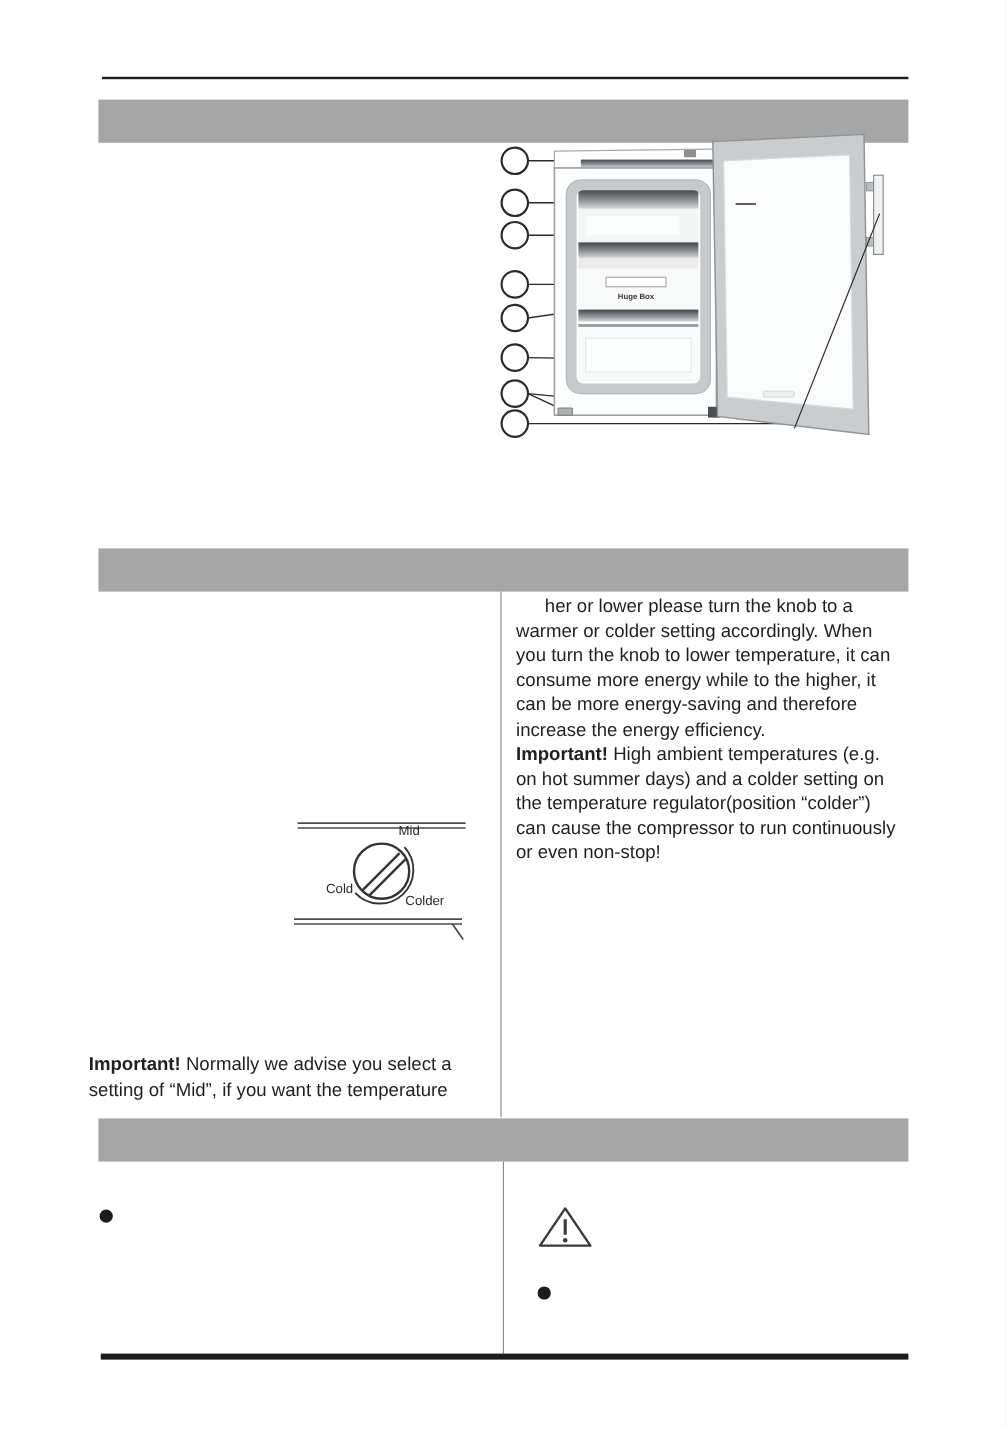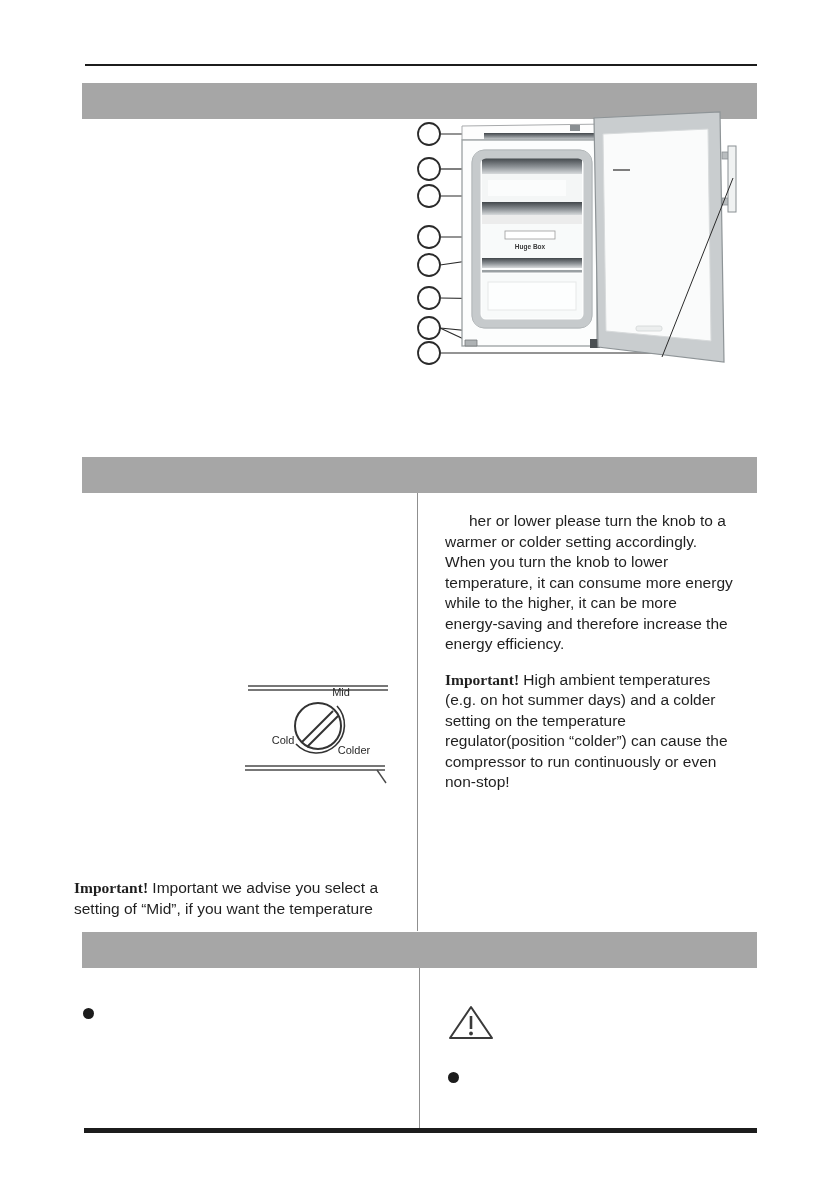--- a/index.html
+++ b/index.html
@@ -24,23 +24,23 @@
   .freezer-svg{position:absolute;left:408px;top:110px;width:334px;height:262px;}
   .knob-svg{position:absolute;left:238px;top:672px;width:160px;height:118px;}
   .left-important{
     position:absolute;left:74px;top:878px;width:346px;
     font-size:15.5px;line-height:20.5px;
   }
   .right-col{
     position:absolute;left:430px;top:496px;width:318px;
     font-size:15.5px;line-height:20.5px;
   }
-  .right-col p{margin:15px;}
+  .right-col p{margin:0;}
   .indent-first{text-indent:24px;}
-  b.lead{font-weight:bold;font-family:Liberation Serif, serif;}
+  b.lead{font-weight:bold;}
   .bullet{position:absolute;width:11px;height:11px;border-radius:50%;background:#1c1c1c;}
   .bullet-left{left:83px;top:1008px;}
   .bullet-right{left:448px;top:1072px;}
   .warning-svg{position:absolute;left:447px;top:1004px;width:48px;height:38px;}
 </style>
 </head>
 <body>
 
 <div class="page">
 
@@ -144,21 +144,21 @@
     <g stroke="#333333" stroke-width="2">
       <line x1="64" y1="70" x2="95" y2="39"></line>
       <line x1="69" y1="75" x2="100" y2="44"></line>
     </g>
     <text x="103" y="24" text-anchor="middle" font-size="11" fill="#2a2a2a">Mid</text>
     <text x="45" y="72" text-anchor="middle" font-size="11" fill="#2a2a2a">Cold</text>
     <text x="116" y="82" text-anchor="middle" font-size="11" fill="#2a2a2a">Colder</text>
   </svg>
 
   <div class="left-important">
-    <b class="lead">Important!</b><span> Important we advise you select a setting of “Mid”, if you want the temperature</span>
+    <b class="lead">Important!</b><span> Normally we advise you select a setting of “Mid”, if you want the temperature</span>
   </div>
 
   <div class="right-col">
     <p class="indent-first">her or lower please turn the knob to a warmer or colder setting accordingly. When you turn the knob to lower temperature, it can consume more energy while to the higher, it can be more energy-saving and therefore increase the energy efficiency.</p>
     <p><b class="lead">Important!</b><span> High ambient temperatures (e.g. on hot summer days) and a colder setting on the temperature regulator(position “colder”) can cause the compressor to run continuously or even non-stop!</span></p>
   </div>
 
   <div class="section-bar bar3">
     <span></span>
   </div>

